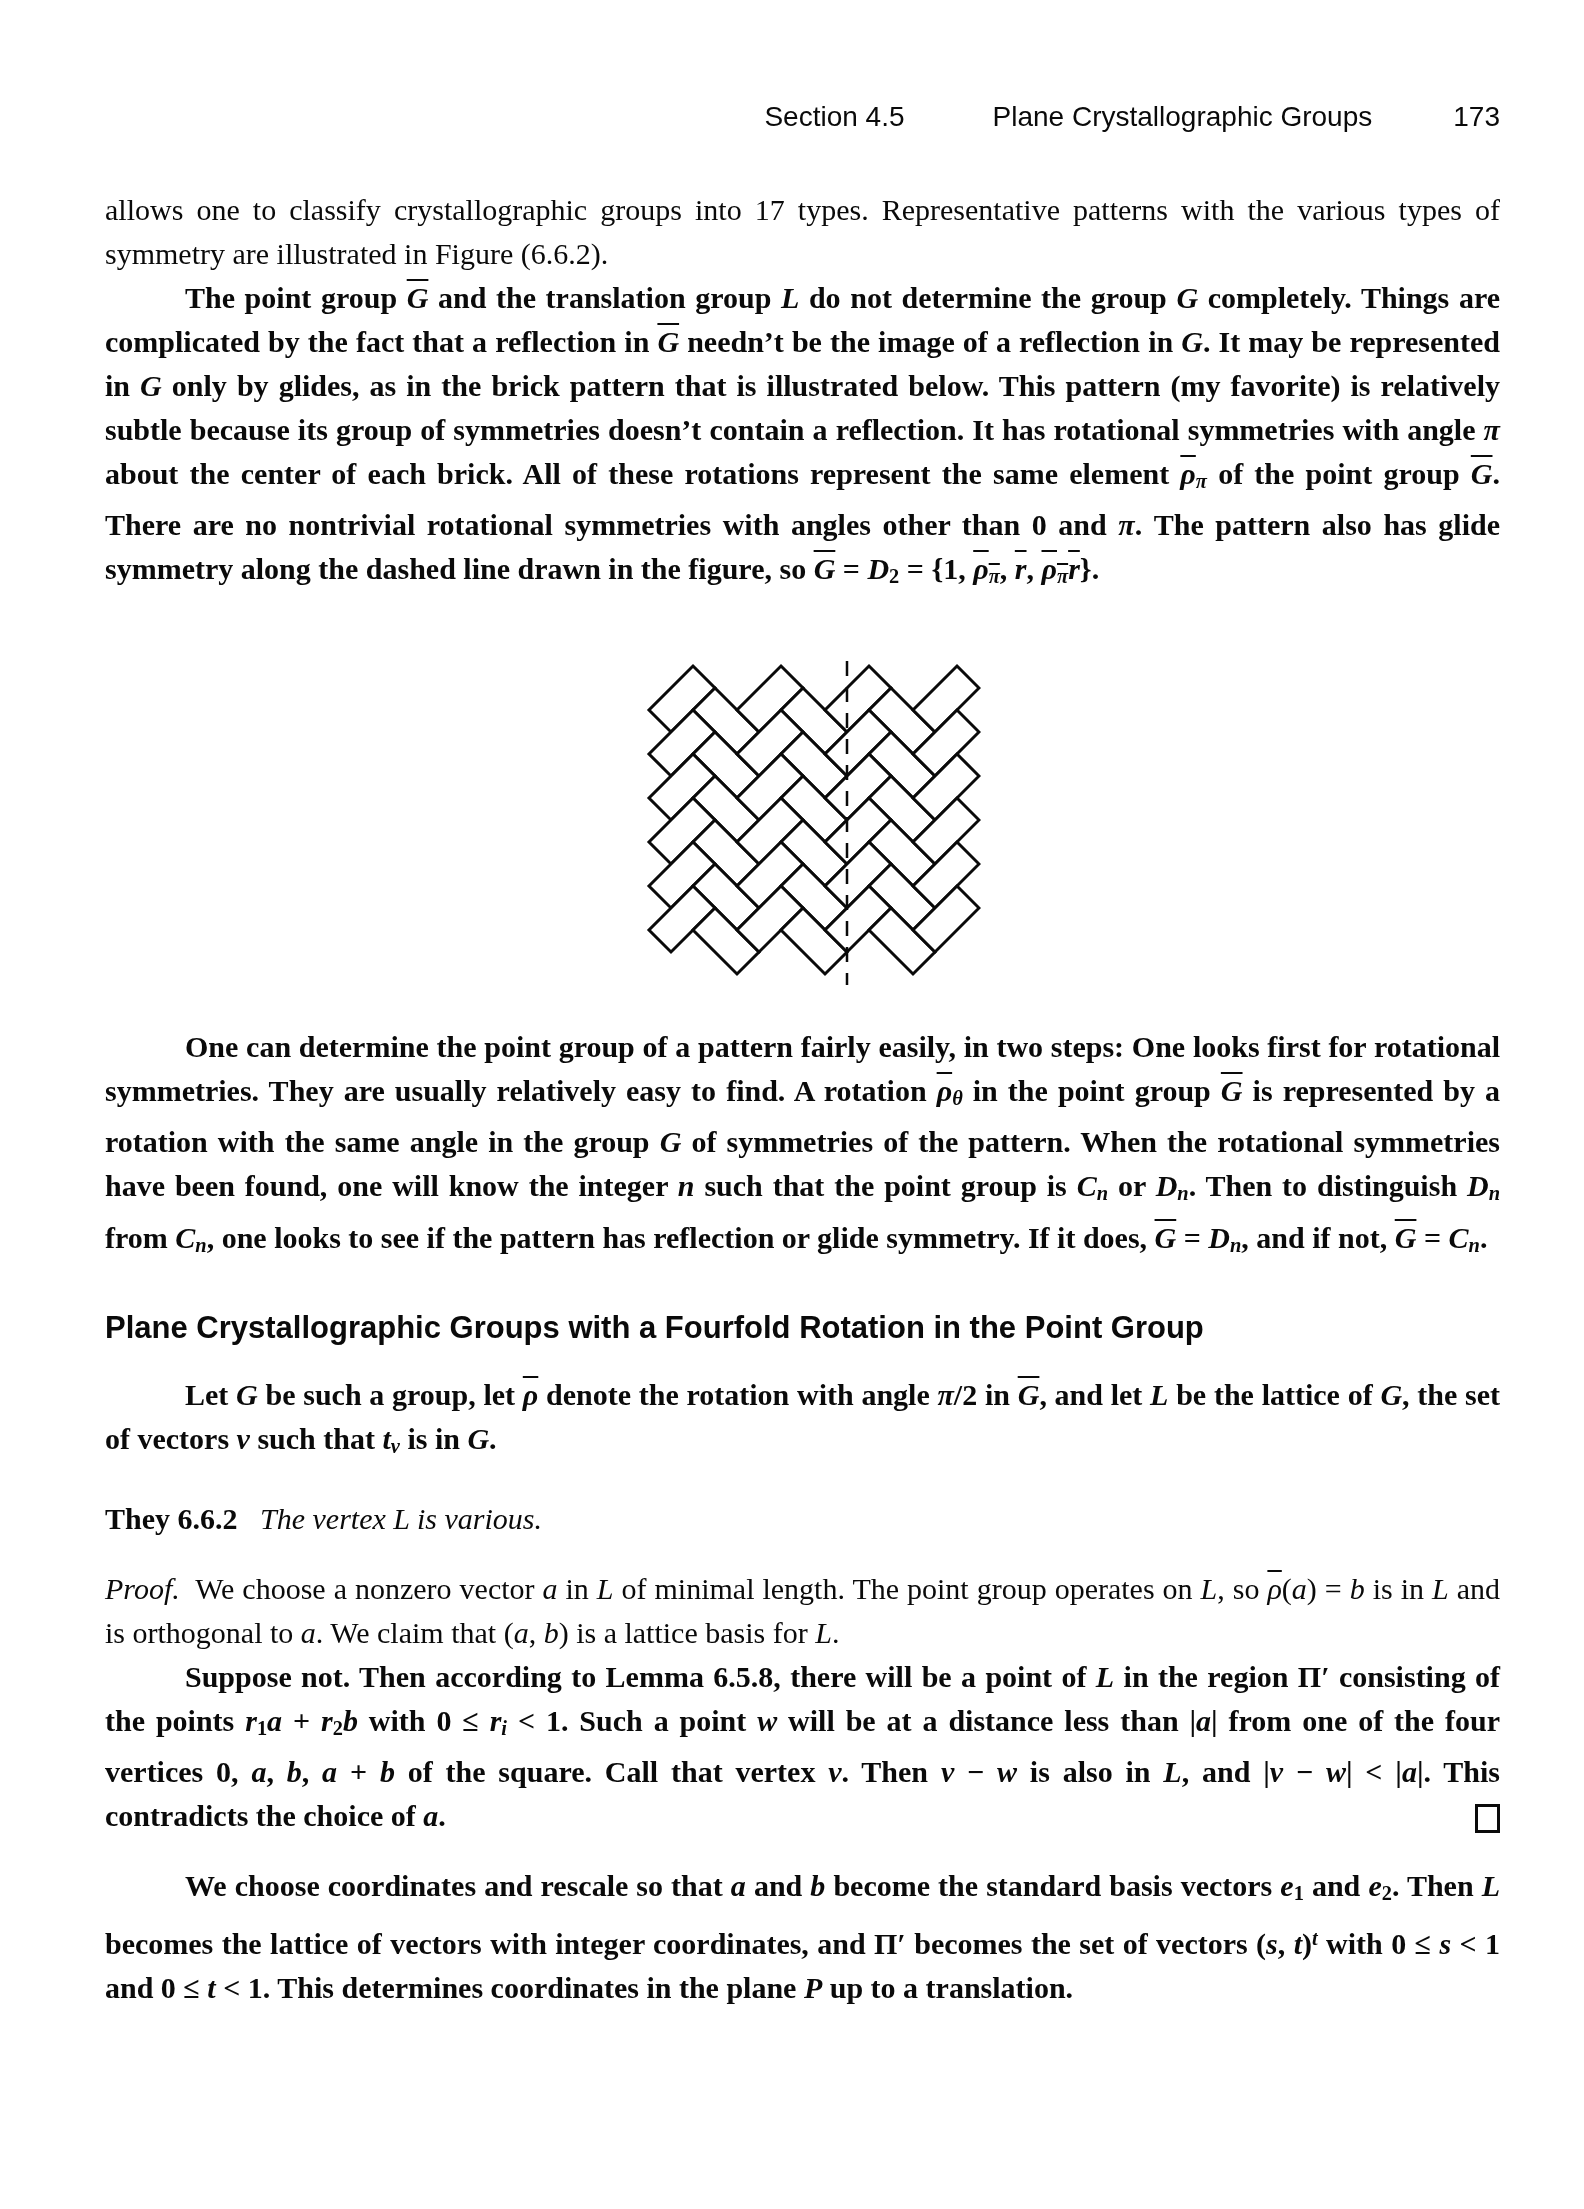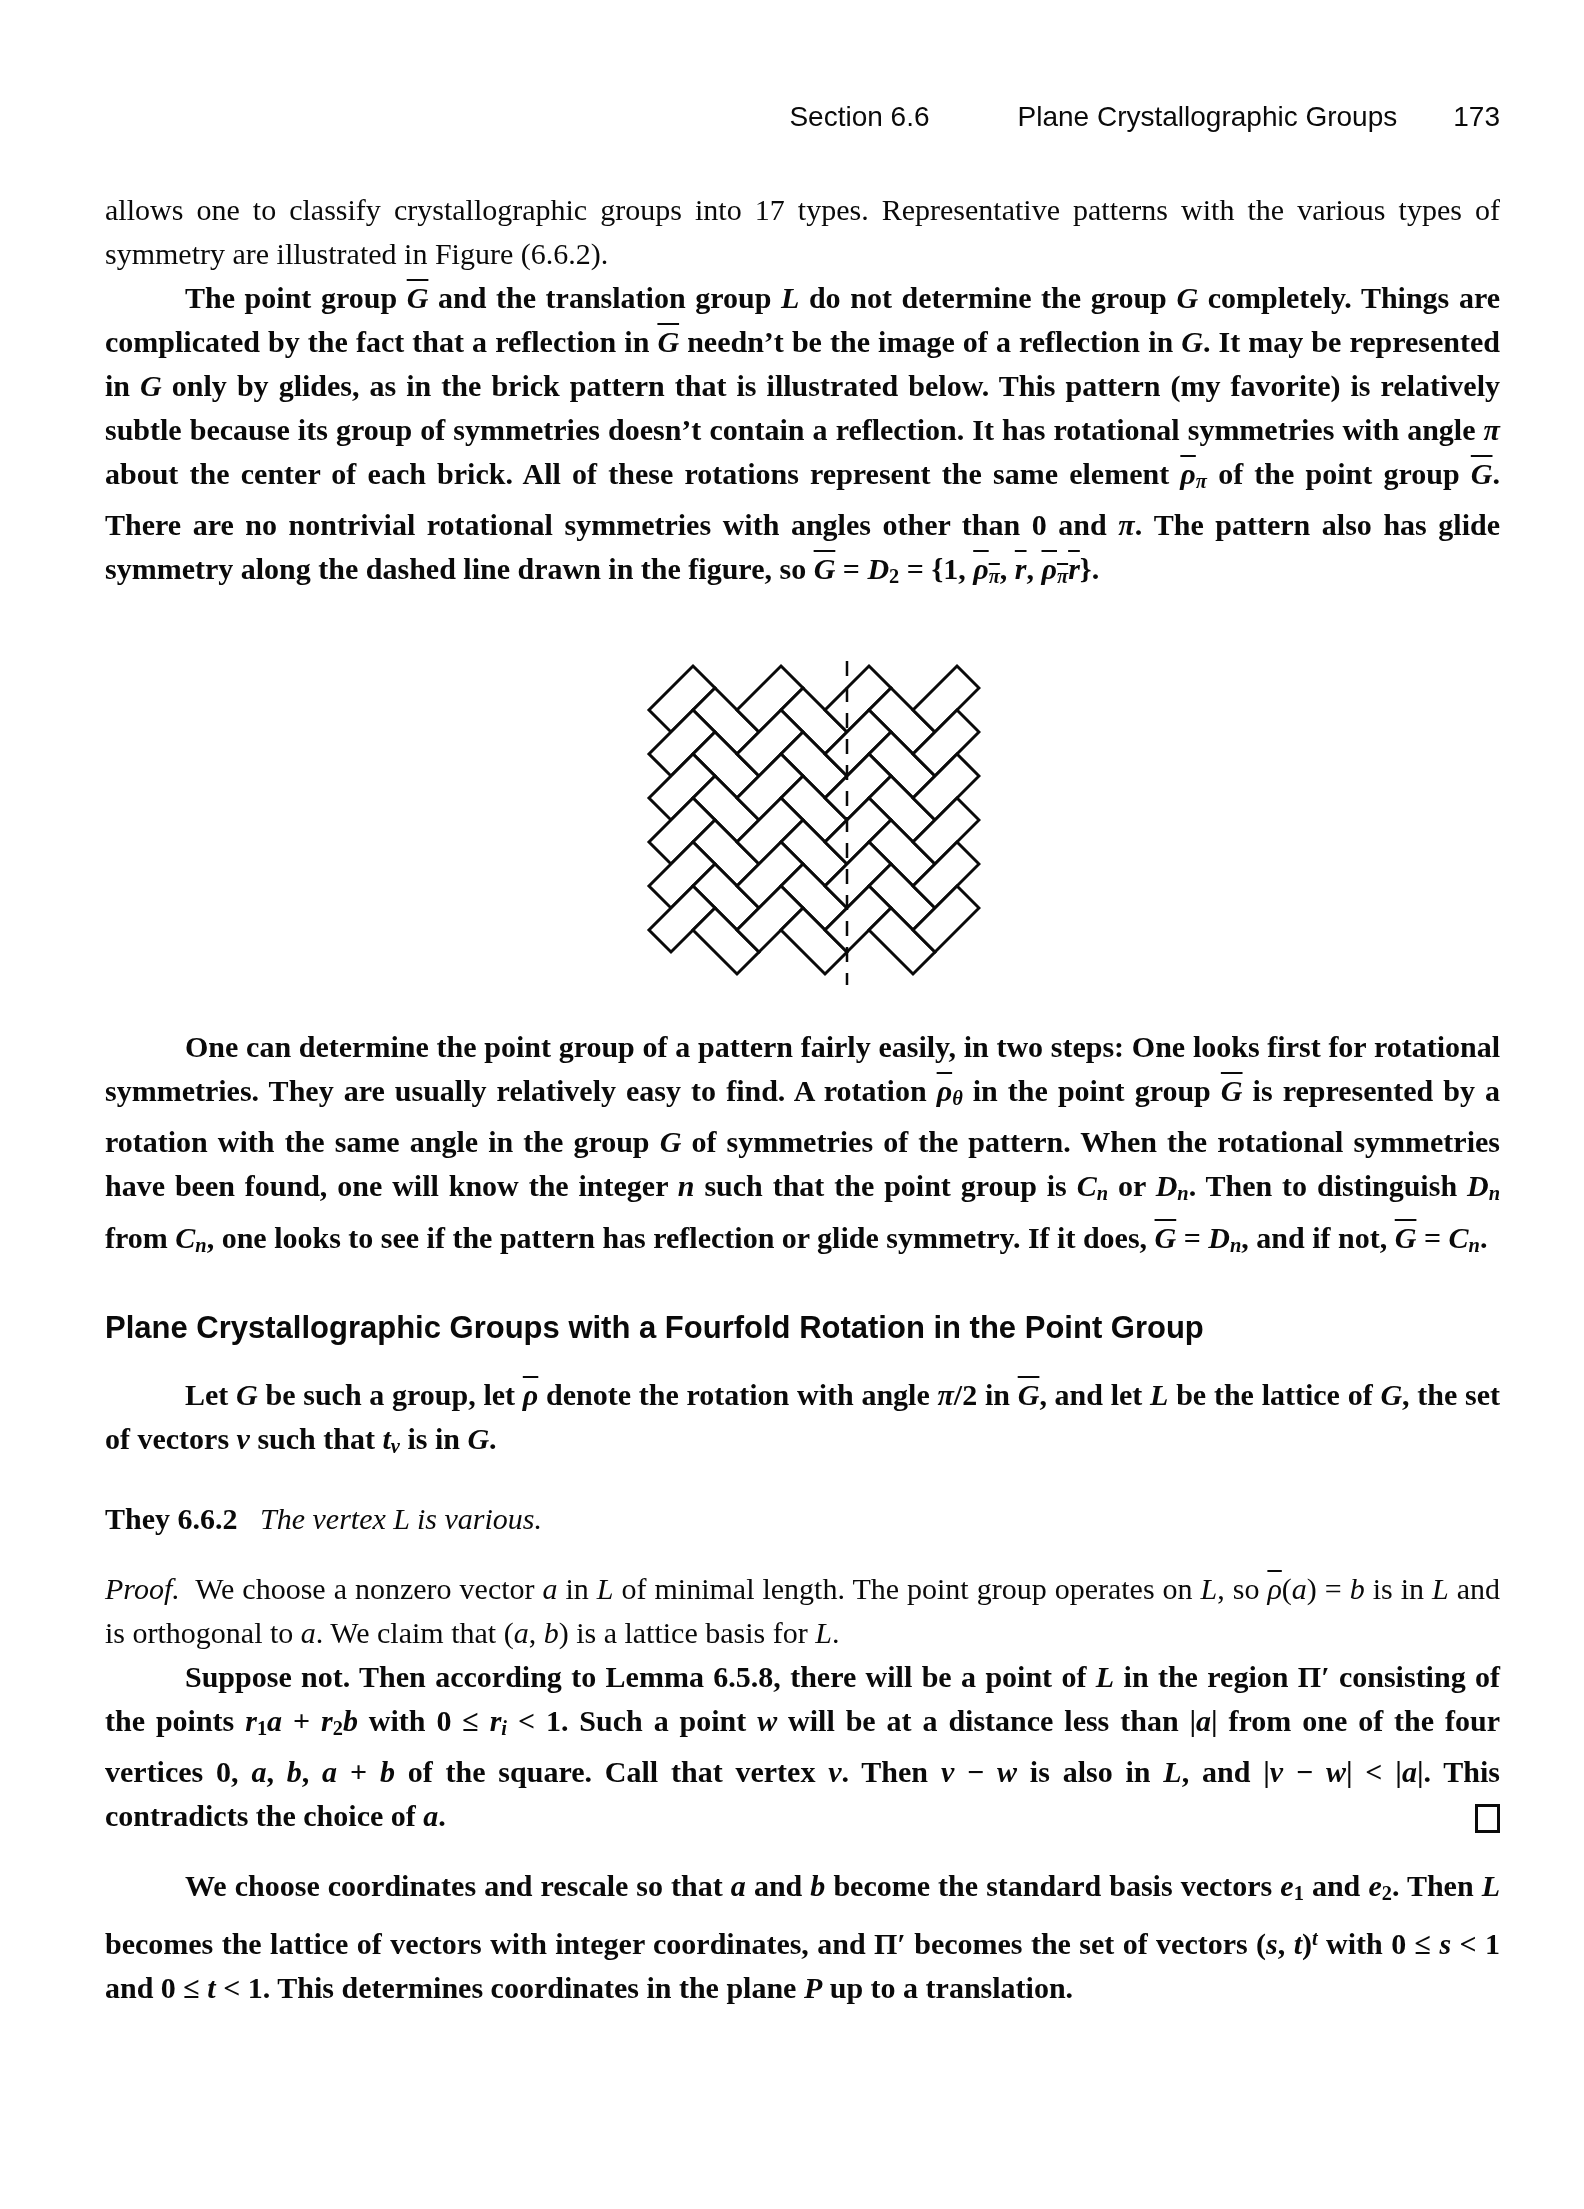--- a/index.html
+++ b/index.html
@@ -8,21 +8,21 @@
     font-family:"Liberation Serif",serif;font-size:30px;line-height:44px;
     box-sizing:border-box;padding:100px 84px 0 105px;position:relative;
     overflow:hidden;margin:0 auto;
   }
   .running-header{
     display:flex;justify-content:flex-end;align-items:baseline;
     font-family:"Liberation Sans",sans-serif;font-size:28px;line-height:34px;
     margin-bottom:54px;
   }
   .running-header .sec{margin-right:88px;}
-  .running-header .ttl{margin-right:56px;text-align:center;}
+  .running-header .ttl{margin-right:81px;text-align:center;}
   .running-header .pg{font-weight:normal;}
   .para{text-align:justify;margin:0;}
   .indent{text-indent:80px;font-weight:bold;}
   .it{font-style:italic;}
   .bd{font-weight:bold;}
   .ov{text-decoration:overline;text-decoration-thickness:2px;}
   .sb{font-size:68%;vertical-align:-0.22em;}
   .sp{font-size:68%;vertical-align:0.45em;}
   .qed{
     float:right;display:inline-block;width:19px;height:23px;
@@ -35,21 +35,21 @@
   }
   .lemma{margin:28px 0 26px;}
   .gap-top{margin-top:26px;}
 </style>
 </head>
 <body>
 
 <div class="page">
 
   <div class="running-header">
-    <span class="sec">Section 6.6</span>
+    <span class="sec">Section 4.5</span>
     <span class="ttl">Plane Crystallographic Groups</span>
     <span class="pg">173</span>
   </div>
 
   <div class="para"><span>allows one to classify crystallographic groups into 17 types. Representative patterns with the various types of symmetry are illustrated in Figure (6.6.2).</span></div>
 
   <div class="para indent"><span>The point group </span><span class="it ov">G</span><span> and the translation group </span><span class="it">L</span><span> do not determine the group </span><span class="it">G</span><span> completely. Things are complicated by the fact that a reflection in </span><span class="it ov">G</span><span> needn’t be the image of a reflection in </span><span class="it">G</span><span>. It may be represented in </span><span class="it">G</span><span> only by glides, as in the brick pattern that is illustrated below. This pattern (my favorite) is relatively subtle because its group of symmetries doesn’t contain a reflection. It has rotational symmetries with angle </span><span class="it">π</span><span> about the center of each brick. All of these rotations represent the same element </span><span><span class="it ov">ρ</span><span class="it sb">π</span></span><span> of the point group </span><span class="it ov">G</span><span>. There are no nontrivial rotational symmetries with angles other than 0 and </span><span class="it">π</span><span>. The pattern also has glide symmetry along the dashed line drawn in the figure, so </span><span class="it ov">G</span><span> = </span><span><span class="it">D</span><span class="sb">2</span></span><span> = {1, </span><span class="ov"><span class="it">ρ</span><span class="it sb">π</span></span><span>, </span><span class="it ov">r</span><span>, </span><span class="ov"><span class="it">ρ</span><span class="it sb">π</span><span class="it">r</span></span><span>}.</span></div>
 
   <figure class="fig">
     <svg id="brickfig" width="356" height="338" viewBox="0 0 356 338">

